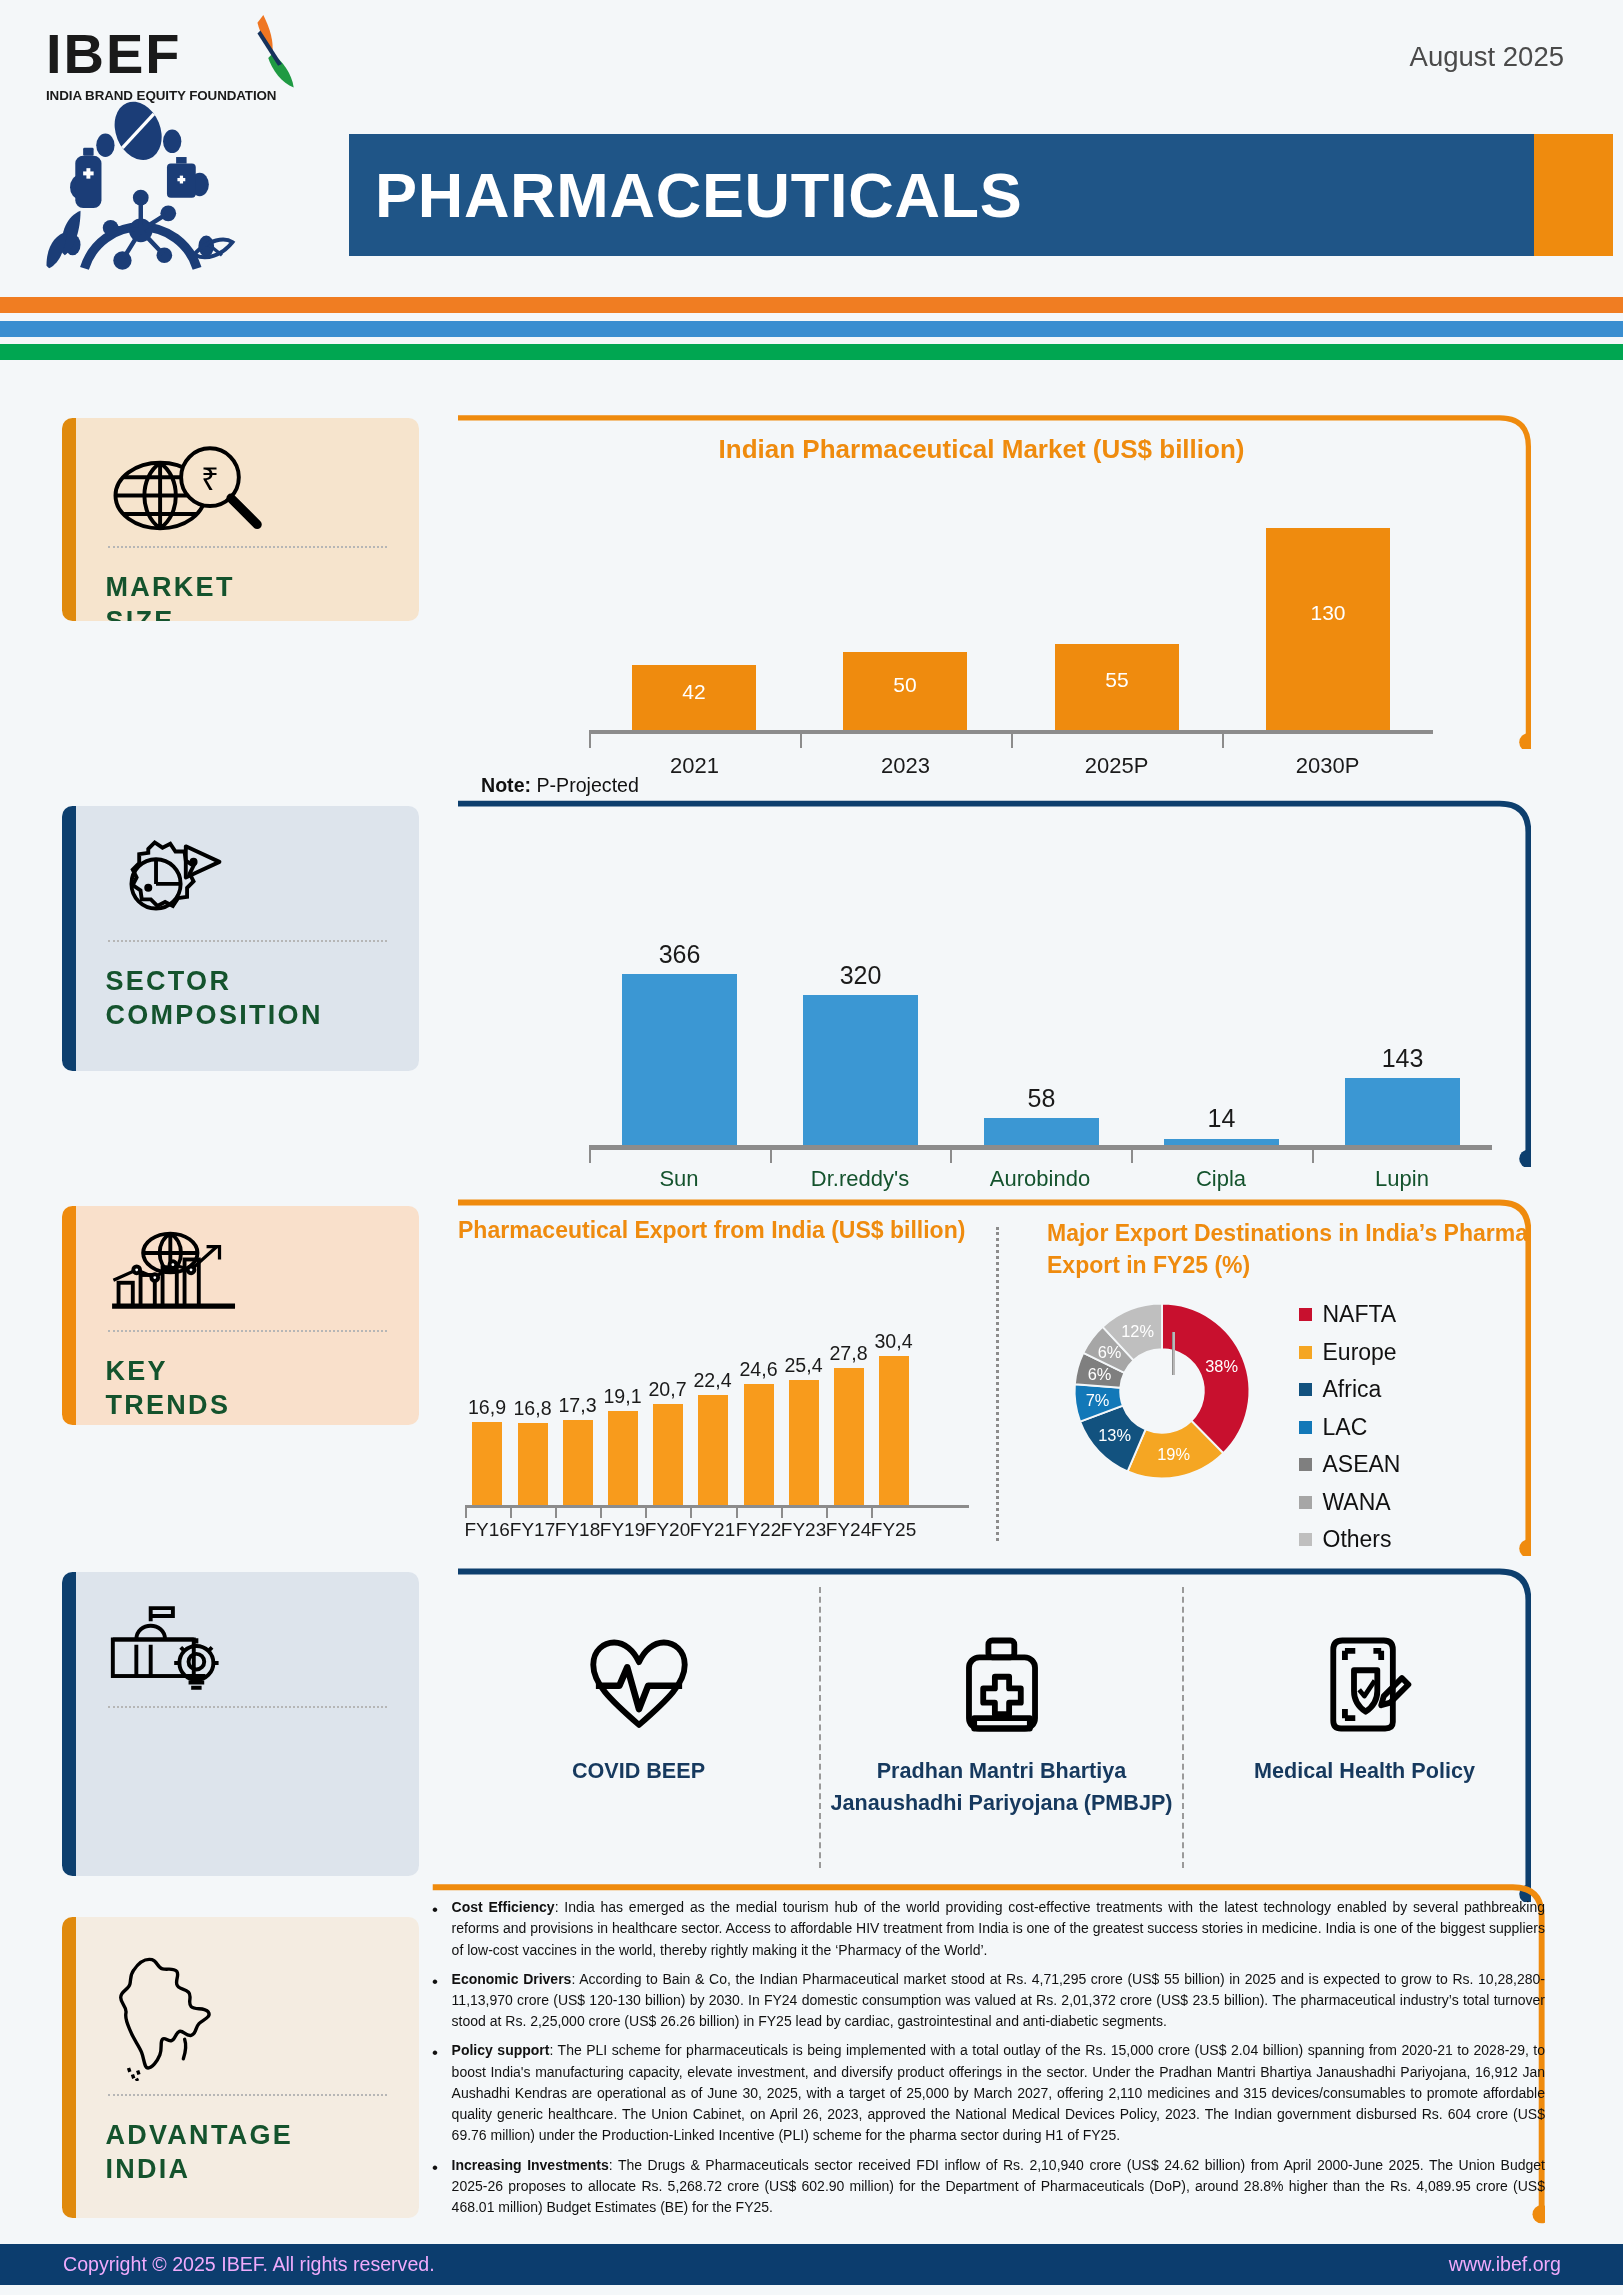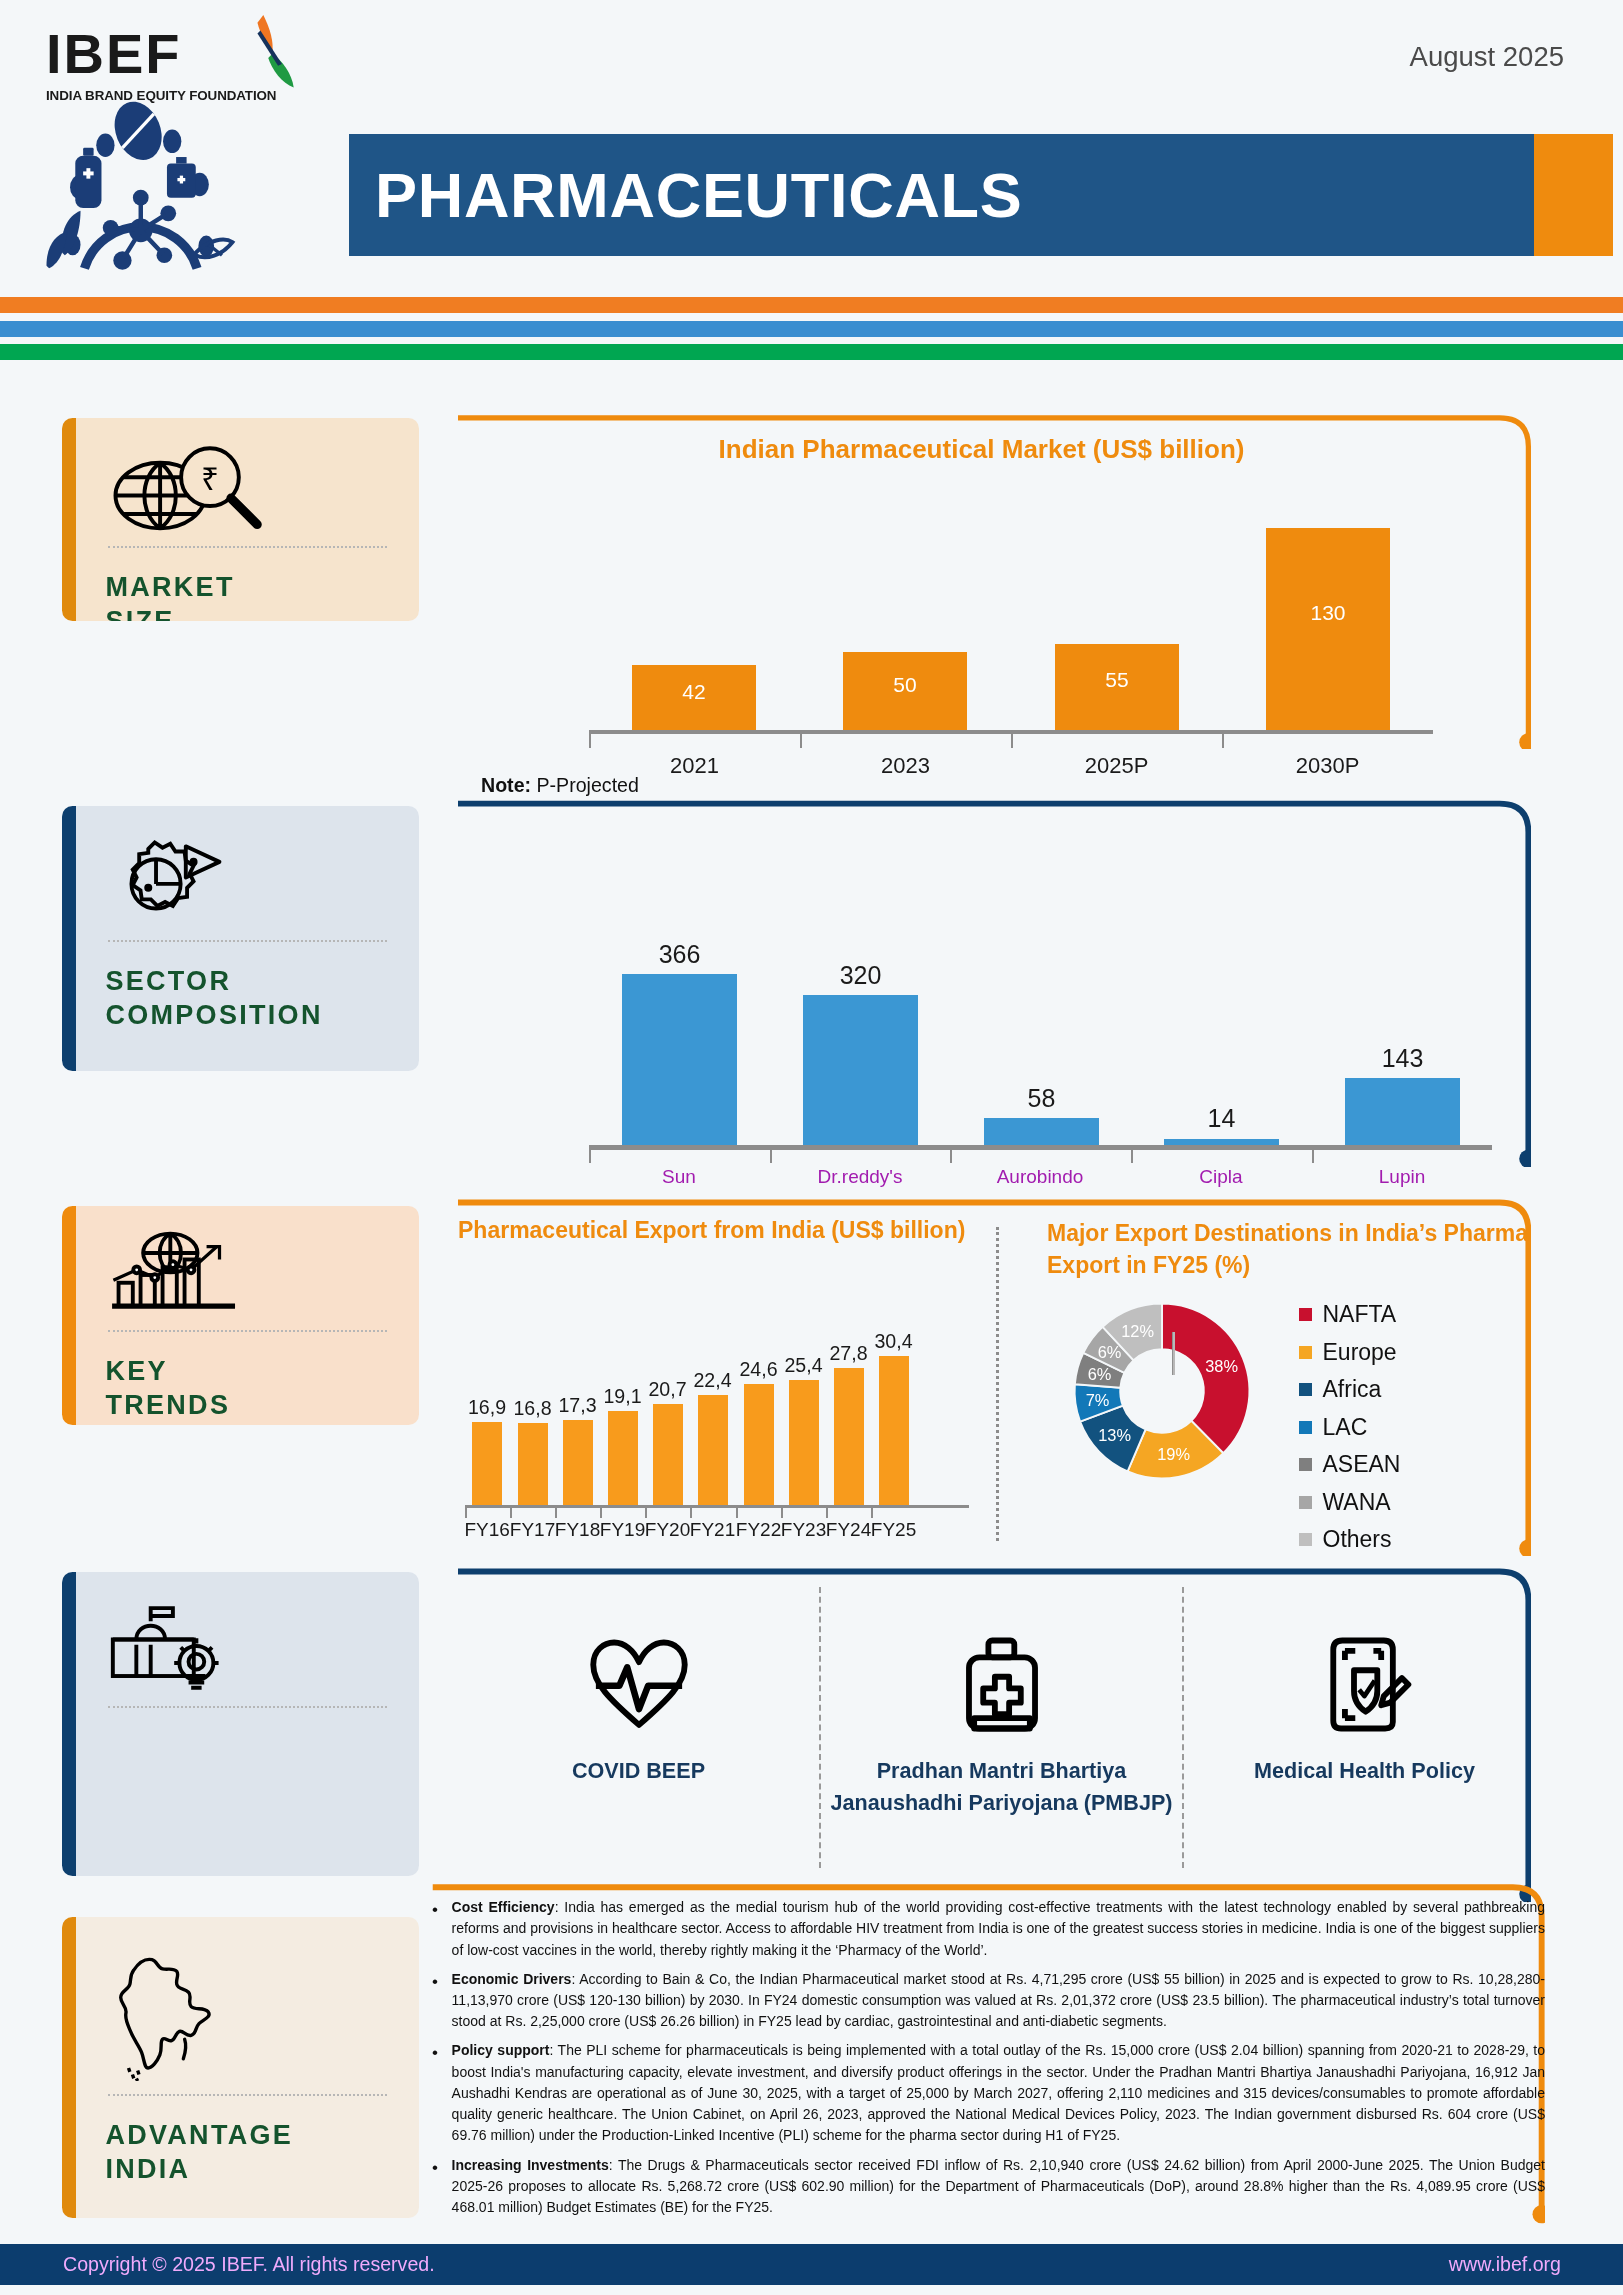--- a/index.html
+++ b/index.html
@@ -80,21 +80,21 @@
 
   
   #rd-chart { position: absolute; left: 458px; top: 818px; width: 1113px; height: 360px; }
   #rd-plot { position: absolute; left: 131px; right: 79px; top: 111px; height: 216px; }
   #rd-axis { position: absolute; left: 131px; right: 79px; top: 327px; height: 4.6px; background: #8c8c8c; }
   .rd-bar-wrap { position: absolute; bottom: 0; text-align: center; width: 115px; }
   .rd-bar { width: 115px; background: #3b97d3; }
   .rd-val { position: absolute; bottom: 100%; left: 0; right: 0; margin-bottom: 5.2px;
             font-size: 25px; color: #1a1a1a; }
   .rd-tick { position: absolute; top: 332px; width: 2px; height: 13px; background: #8c8c8c; }
-  .rd-xlabel { position: absolute; top: 348px; width: 196px; text-align: center; font-size: 19px; color: #a21caf; }
+  .rd-xlabel { position: absolute; top: 348px; width: 196px; text-align: center; font-size: 22px; color: #14532d; }
 
   
   #export-chart { position: absolute; left: 458px; top: 1217px; width: 517px; height: 340px; }
   #export-title { font-size: 23px; color: #ef8b0e; font-weight: bold; text-align: left; }
   #export-plot { position: absolute; left: 6.5px; right: 6.5px; top: 85px; height: 203px; }
   #export-axis { position: absolute; left: 6.5px; right: 6.5px; top: 288px; height: 3.3px; background: #8c8c8c; }
   .ex-bar-wrap { position: absolute; bottom: 0; width: 30px; text-align: center; }
   .ex-bar { width: 30px; background: #f89b1c; }
   .ex-val { position: absolute; bottom: 100%; left: -10.5px; right: -10.5px; margin-bottom: 3.3px;
             font-size: 19.6px; color: #1a1a1a; }

